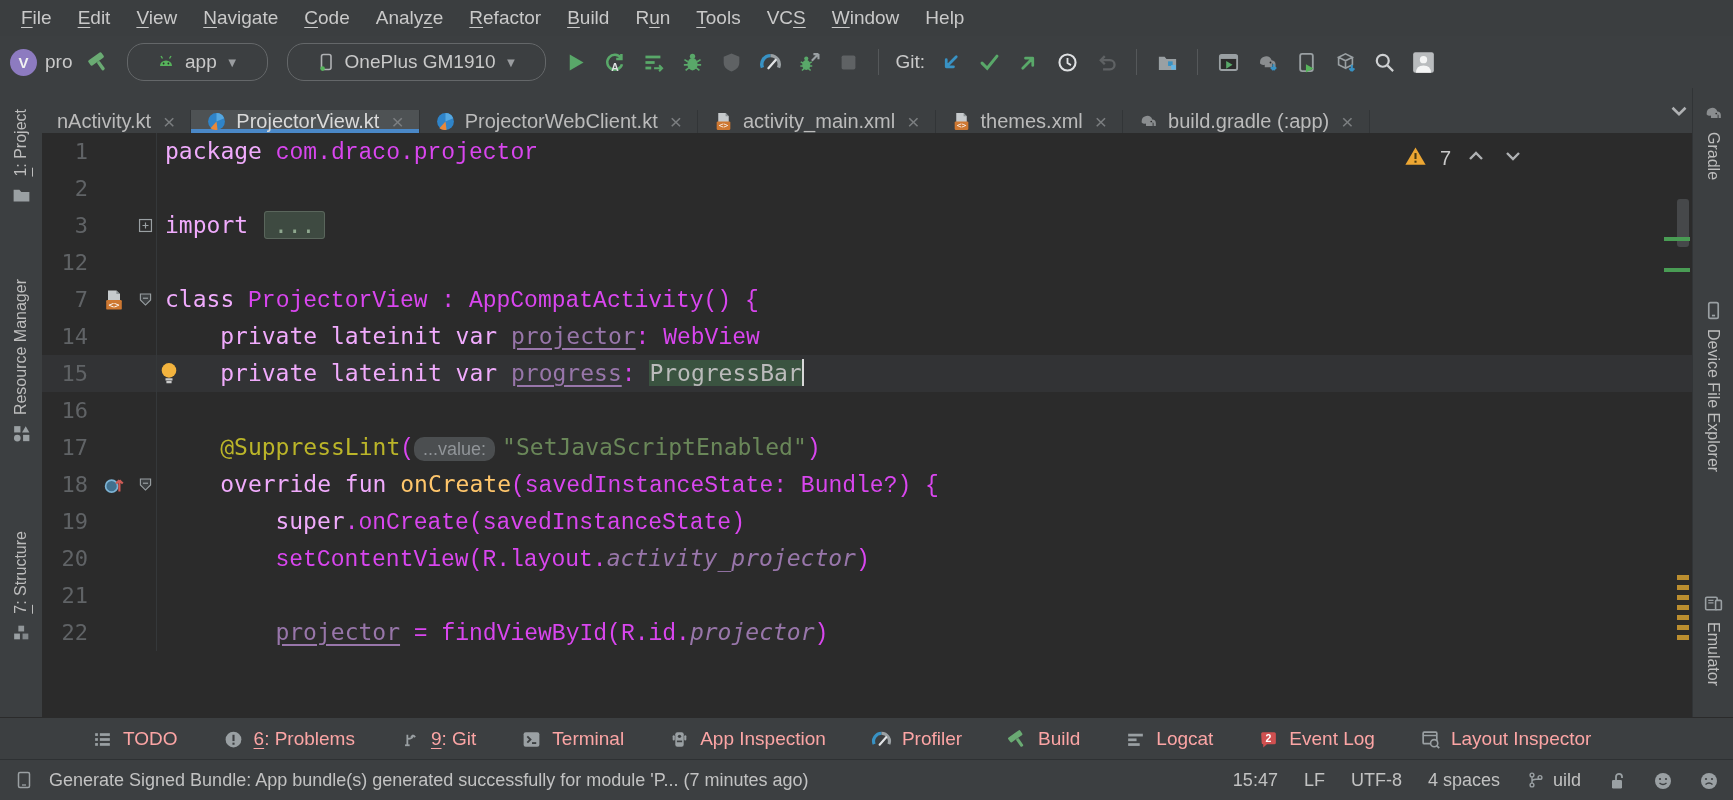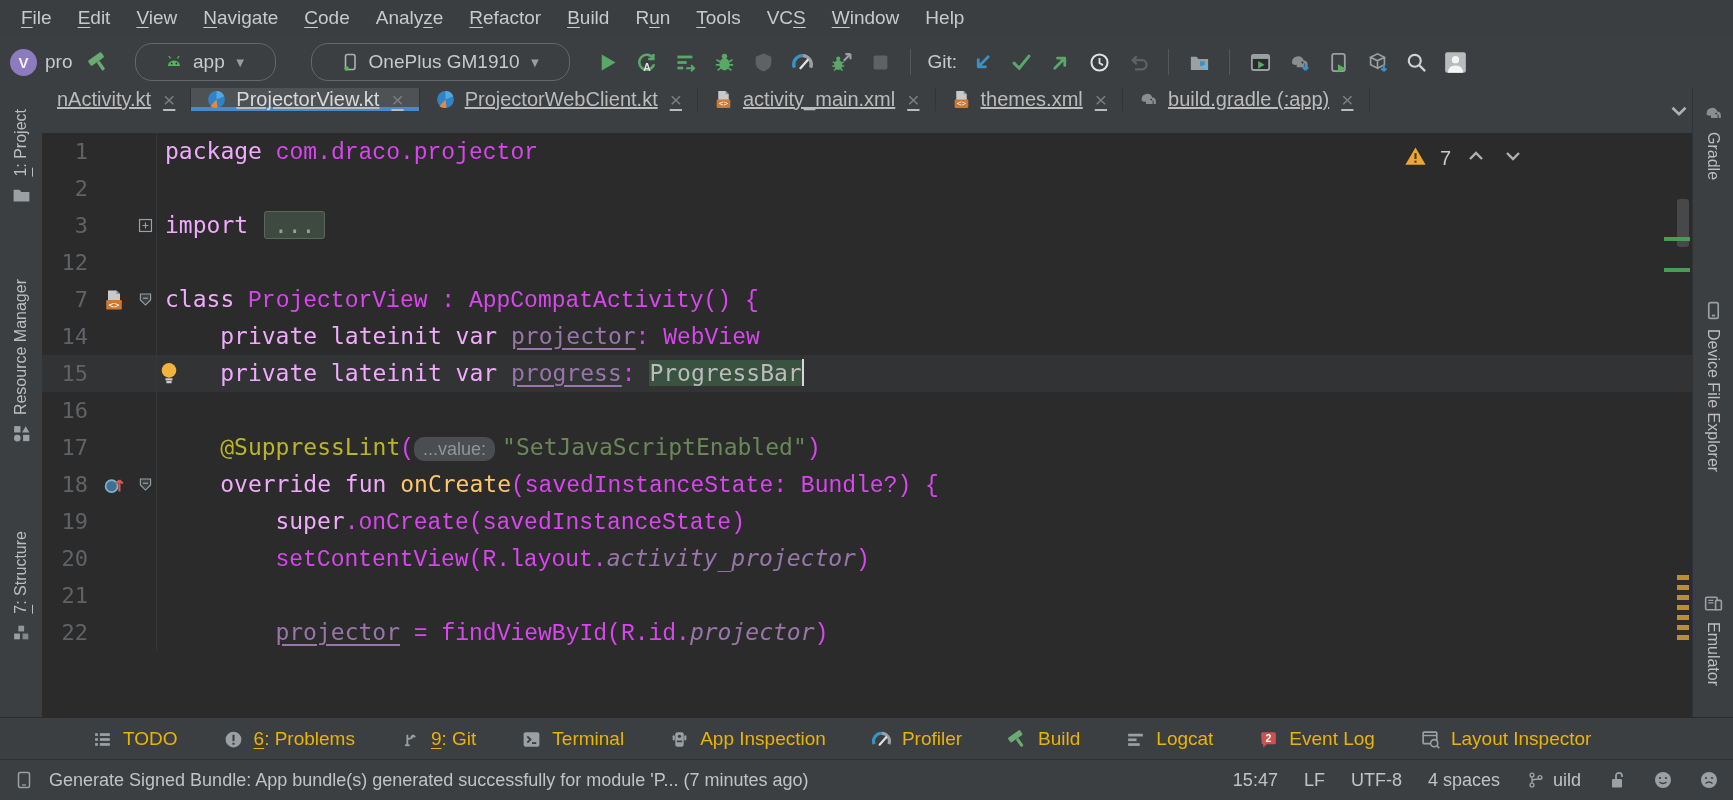--- a/index.html
+++ b/index.html
@@ -11,21 +11,21 @@
            border-bottom:1px solid #303335;display:flex;align-items:center;padding-left:8px;}
   .menu-item{padding:0 13px;font-size:19px;color:#c9c9c9;cursor:default;}
   .mn{text-decoration:underline;text-underline-offset:3px;}
 
   
   #toolbar{position:absolute;top:36px;left:0;right:0;height:52px;background:#3c3f41;
            border-bottom:1px solid #282b2d;display:flex;align-items:center;gap:7px;padding:0 10px;}
   .tbtn{width:32px;height:32px;display:flex;align-items:center;justify-content:center;flex:none;}
   .tbtn svg{width:23px;height:23px;}
   .combo{display:flex;align-items:center;gap:9px;border:1px solid #646769;border-radius:17px;
-         height:36px;padding:0 28px;font-size:19px;color:#c9c9c9;margin:0 14px;flex:none;}
+         height:36px;padding:0 28px;font-size:19px;color:#c9c9c9;margin:0 6px;flex:none;}
   .combo svg{width:20px;height:20px;}
   .combo .arr{color:#9a9da0;font-size:13px;}
   .tsep{width:1px;height:26px;background:#55585a;margin:0 7px;flex:none;}
   .proj-widget{display:flex;align-items:center;gap:8px;flex:none;}
   .proj-badge{width:27px;height:27px;border-radius:50%;background:#8d7bc0;color:#f2f2f2;
               display:flex;align-items:center;justify-content:center;font-size:15px;font-weight:bold;}
   .proj-name{width:30px;overflow:hidden;white-space:nowrap;font-size:19px;color:#c9c9c9;}
   .tlabel{font-size:19px;color:#c9c9c9;margin:0 2px;flex:none;}
 
   
@@ -34,21 +34,21 @@
   #rightstripe{position:absolute;top:88px;bottom:82px;right:0;width:40px;background:#3c3f41;
                border-left:1px solid #313436;}
   .stripe-item{position:absolute;left:0;width:100%;display:flex;flex-direction:column;
                align-items:center;gap:8px;font-size:16px;color:#bdbdbd;}
   .stripe-item svg{width:21px;height:21px;}
   .vtext{writing-mode:vertical-rl;white-space:nowrap;}
   .vtext.flip{transform:rotate(180deg);}
 
   
   #tabbar{position:absolute;top:88px;left:42px;right:32px;height:45px;background:#3c3f41;
-          display:flex;align-items:flex-start;overflow:hidden;text-decoration:underline;}
+          display:flex;align-items:flex-end;overflow:hidden;}
   .tab{display:flex;align-items:center;gap:9px;padding:0 15px;font-size:20px;color:#bbbbbb;
        border-right:1px solid #323537;flex:none;}
   .tab.active{background:#4e5254;color:#dadada;box-shadow:inset 0 -4px 0 #4a88c7;}
   .tab .ficon{width:21px;height:21px;display:inline-flex;}
   .tab .ficon svg{width:21px;height:21px;}
   .tab .close{color:#7b7e80;font-size:21px;margin-left:3px;line-height:1;}
   #tab-overflow{margin-left:auto;margin-right:9px;align-self:center;width:26px;height:26px;flex:none;}
   #tab-overflow svg{width:26px;height:26px;}
 
   
@@ -84,30 +84,30 @@
   .ed-scroll{position:absolute;top:0;right:3px;width:14px;bottom:0;}
   .ed-thumb{position:absolute;top:66px;height:48px;left:1px;right:1px;background:#55585a;
             opacity:.65;border-radius:3px;}
   .vcs-mark{position:absolute;right:0;width:26px;height:4px;background:#499c54;}
   .warn-tick{position:absolute;right:1px;width:12px;height:5px;background:#bb8e2f;}
 
   
   #bottomstripe{position:absolute;left:0;right:0;bottom:40px;height:42px;background:#3c3f41;
                 border-top:1px solid #2b2b2b;display:flex;align-items:center;gap:45px;
                 padding-left:92px;font-size:19px;}
-  .bs-item{display:flex;align-items:center;gap:10px;color:#eab308;flex:none;}
+  .bs-item{display:flex;align-items:center;gap:10px;color:#fca5a5;flex:none;}
   .bs-item svg{width:21px;height:21px;}
 
   
   #statusbar{position:absolute;left:0;right:0;bottom:0;height:40px;background:#3c3f41;
              border-top:1px solid #2e3133;display:flex;align-items:center;font-size:18px;
              color:#c2c2c2;padding:0 14px;}
   .sb-left{display:flex;align-items:center;gap:15px;flex:1;min-width:0;overflow:hidden;}
   .sb-left svg,.sb-right svg{width:20px;height:20px;}
-  .sb-right{display:flex;align-items:flex-start;gap:26px;flex:none;}
+  .sb-right{display:flex;align-items:flex-end;gap:26px;flex:none;}
   .sb-item{display:flex;align-items:center;gap:7px;white-space:nowrap;}
 </style>
 </head>
 <body>
 
 <div id="root">
   <div id="menubar">
       <div class="menu-item"><span class="mn">F</span>ile</div>
       <div class="menu-item"><span class="mn">E</span>dit</div>
       <div class="menu-item"><span class="mn">V</span>iew</div>

